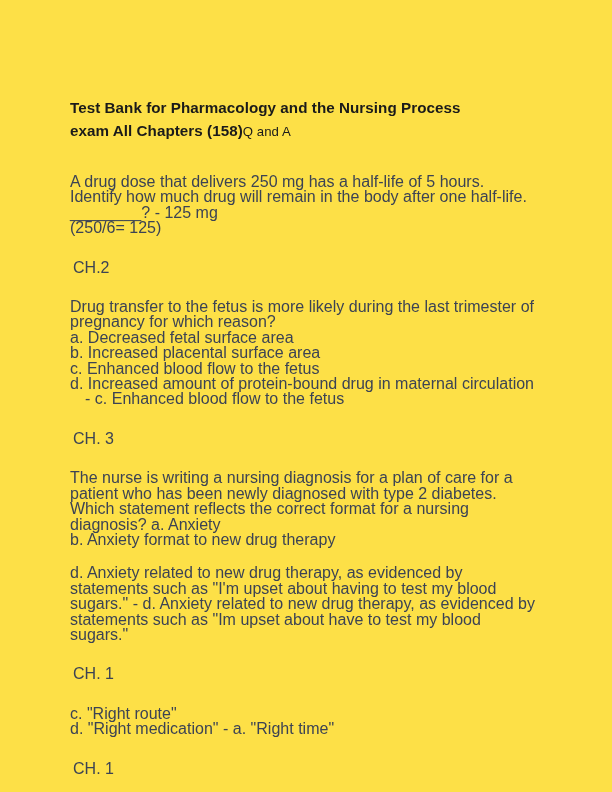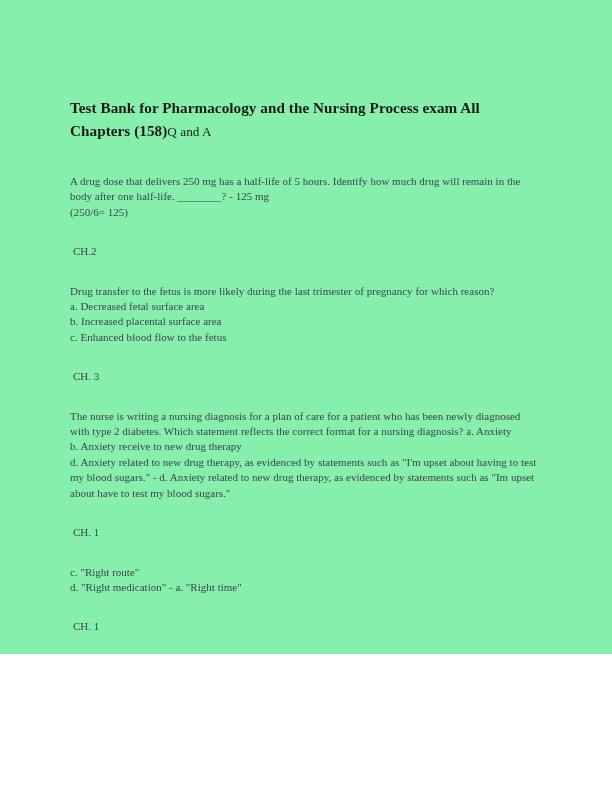--- a/index.html
+++ b/index.html
@@ -9,25 +9,24 @@
   }
   body {
     width: 612px;
     height: 792px;
     font-family: "Liberation Sans", sans-serif;
     -webkit-font-smoothing: antialiased;
   }
   .page {
     position: relative;
     width: 612px;
-    height: 654px;
-    background: #86efac;
+    height: 792px;
+    background: #fde047;
     box-sizing: border-box;
     overflow: hidden;
-    font-family: Liberation Serif, serif;
   }
   .content {
     position: absolute;
     left: 70px;
     top: 96px;
     width: 470px;
   }
   .doc-title {
     font-size: 15.2px;
     font-weight: bold;
@@ -36,40 +35,41 @@
     letter-spacing: 0.05px;
     margin: 0 0 0 0;
     max-width: 430px;
   }
   .doc-title .title-suffix {
     font-weight: normal;
     font-size: 13.2px;
     color: #1a1a1a;
   }
   .body-block {
-    font-size: 11px;
+    font-size: 16px;
     line-height: 15.4px;
     color: #3c4354;
     letter-spacing: 0.01px;
   }
   .spacer-lg { height: 31px; }
   .spacer-md { height: 21px; }
 
   .para {
     margin: 0;
     white-space: pre-wrap;
   }
   .opt {
     margin: 0;
     padding-left: 15px;
     text-indent: -15px;
   }
   .opt.flush {
     padding-left: 0;
     text-indent: 0;
+    margin-top: 18px;
   }
   .chap {
     margin: 3px;
   }
 </style>
 </head>
 <body>
 
 <div class="page">
   <div class="content">
@@ -90,33 +90,34 @@
       <p class="chap">CH.2</p>
     </div>
 
     <div class="spacer-md"></div>
 
     <div class="body-block">
       <p class="para">Drug transfer to the fetus is more likely during the last trimester of pregnancy for which reason?</p>
       <p class="opt">a. Decreased fetal surface area</p>
       <p class="opt">b. Increased placental surface area</p>
       <p class="opt">c. Enhanced blood flow to the fetus</p>
+      <p class="opt">d. Increased amount of protein-bound drug in maternal circulation - c. Enhanced blood flow to the fetus</p>
     </div>
 
     <div class="spacer-md"></div>
 
     <div class="body-block">
       <p class="chap">CH. 3</p>
     </div>
 
     <div class="spacer-md"></div>
 
     <div class="body-block">
       <p class="para">The nurse is writing a nursing diagnosis for a plan of care for a patient who has been newly diagnosed with type 2 diabetes. Which statement reflects the correct format for a nursing diagnosis? a. Anxiety</p>
-      <p class="opt">b. Anxiety receive to new drug therapy</p>
+      <p class="opt">b. Anxiety format to new drug therapy</p>
       <p class="opt flush">d. Anxiety related to new drug therapy, as evidenced by statements such as "I'm upset about having to test my blood sugars." - d. Anxiety related to new drug therapy, as evidenced by statements such as "Im upset about have to test my blood sugars."</p>
     </div>
 
     <div class="spacer-md"></div>
 
     <div class="body-block">
       <p class="chap">CH. 1</p>
     </div>
 
     <div class="spacer-md"></div>

